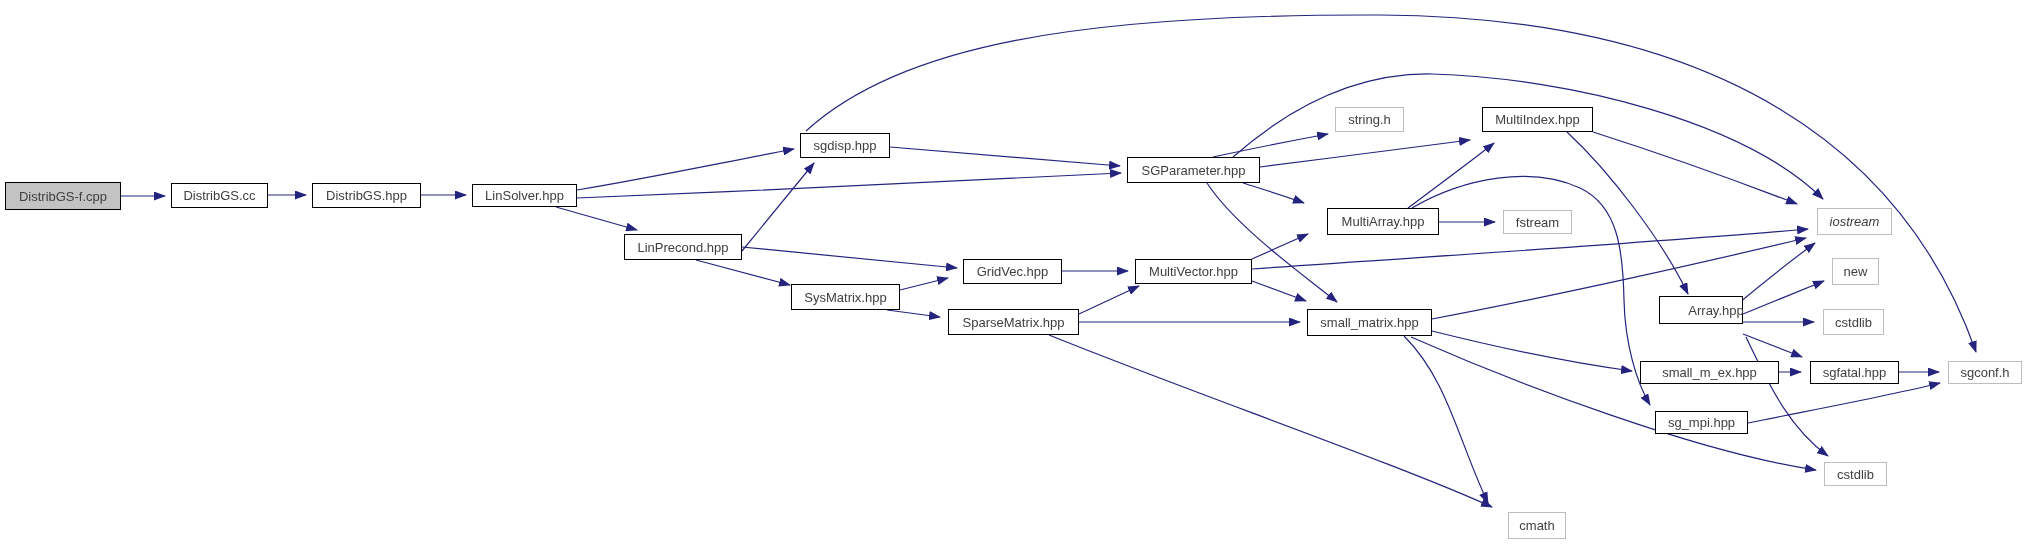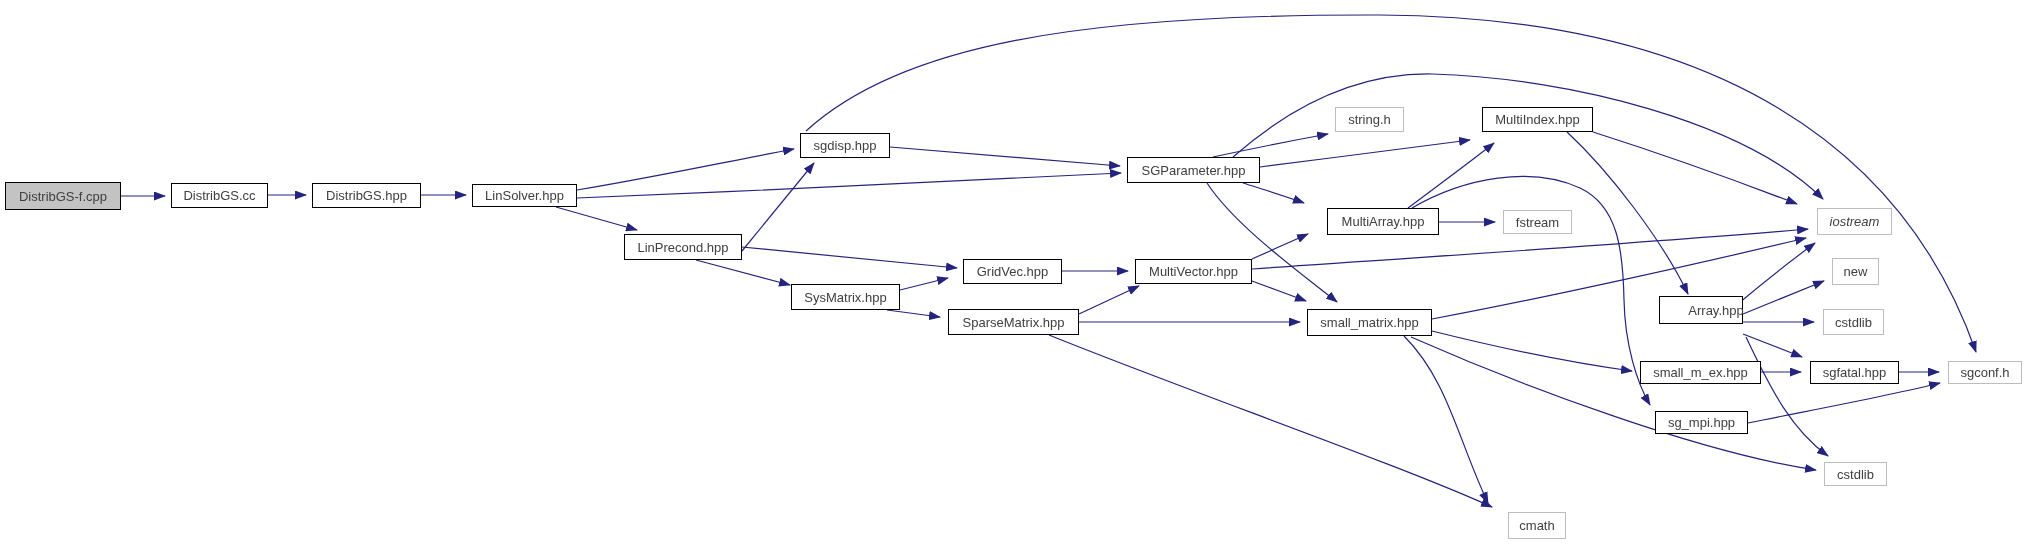--- a/index.html
+++ b/index.html
@@ -83,20 +83,20 @@
       <div class="node documented" style="left: 1127px; top: 157px; width: 133px; height: 26px;">SGParameter.hpp</div>
       <div class="node documented" style="left: 1307px; top: 309px; width: 125px; height: 27px;">small_matrix.hpp</div>
       <div class="node external" style="left: 1335px; top: 107px; width: 69px; height: 25px;">string.h</div>
       <div class="node documented" style="left: 1482px; top: 107px; width: 111px; height: 25px;">MultiIndex.hpp</div>
       <div class="node documented" style="left: 1315px; top: 208px; width: 112px; height: 27px; margin-left: 12px;">MultiArray.hpp</div>
       <div class="node external" style="left: 1503px; top: 210px; width: 69px; height: 24px;">fstream</div>
       <div class="node external" style="left: 1817px; top: 208px; width: 75px; height: 27px; font-style: italic;">iostream</div>
       <div class="node external" style="left: 1832px; top: 258px; width: 47px; height: 27px;">new</div>
       <div class="node external" style="left: 1823px; top: 309px; width: 61px; height: 26px;">cstdlib</div>
       <div class="node documented" style="left: 1659px; top: 296px; width: 84px; height: 28px; padding-left: 30px;">Array.hpp</div>
-      <div class="node documented" style="left: 1640px; top: 361px; width: 121px; height: 23px;">small_m_ex.hpp</div>
+      <div class="node documented" style="left: 1640px; top: 361px; width: 139px; height: 23px;">small_m_ex.hpp</div>
       <div class="node documented" style="left: 1810px; top: 361px; width: 89px; height: 23px;">sgfatal.hpp</div>
       <div class="node external" style="left: 1948px; top: 361px; width: 74px; height: 23px;">sgconf.h</div>
       <div class="node documented" style="left: 1655px; top: 411px; width: 93px; height: 23px;">sg_mpi.hpp</div>
       <div class="node external" style="left: 1824px; top: 462px; width: 63px; height: 24px;">cstdlib</div>
       <div class="node external" style="left: 1508px; top: 512px; width: 58px; height: 27px;">cmath</div>
     </div>
 </div>
 
 </body></html>

